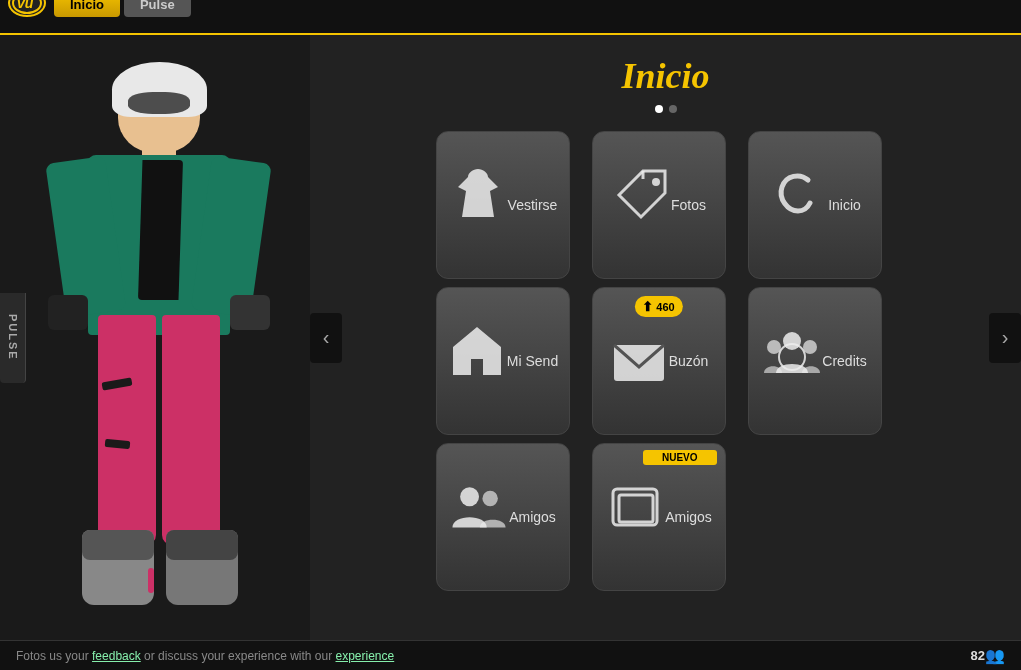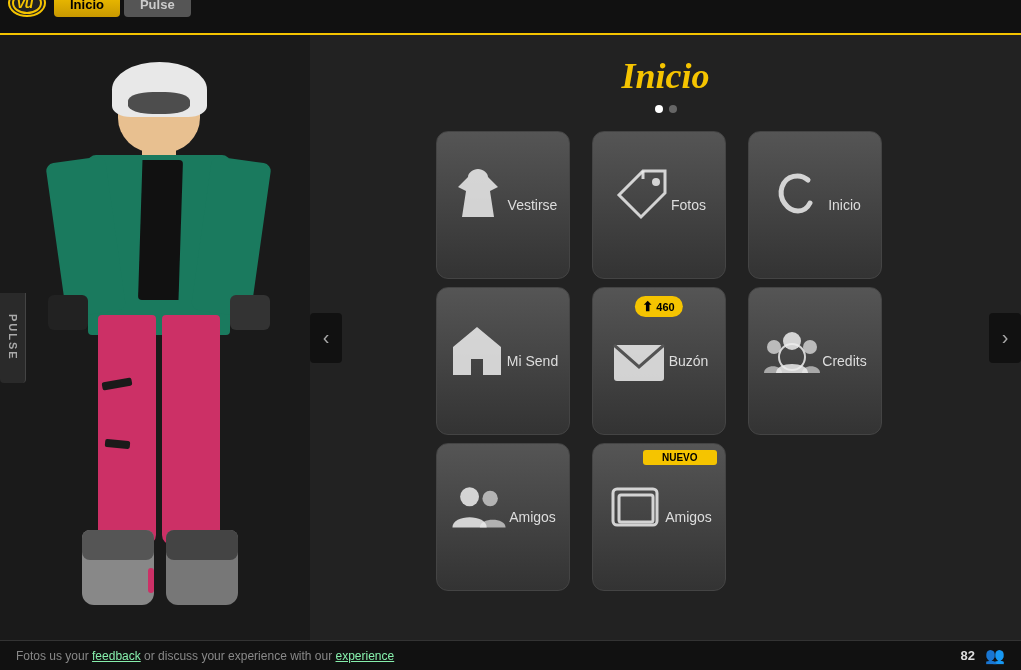--- a/index.html
+++ b/index.html
@@ -258,21 +258,21 @@
       position: absolute;
       bottom: 0;
     }
     #footer a {
       color: #86efac;
       text-decoration: underline;
     }
     #footer-right {
       display: flex;
       align-items: center;
-      gap: 10px;
+      gap: 0;
     }
     #user-count {
       font-size: 13px;
       color: #ddd;
       font-weight: bold;
     }
 
     
     .avatar-container {
       position: absolute;

